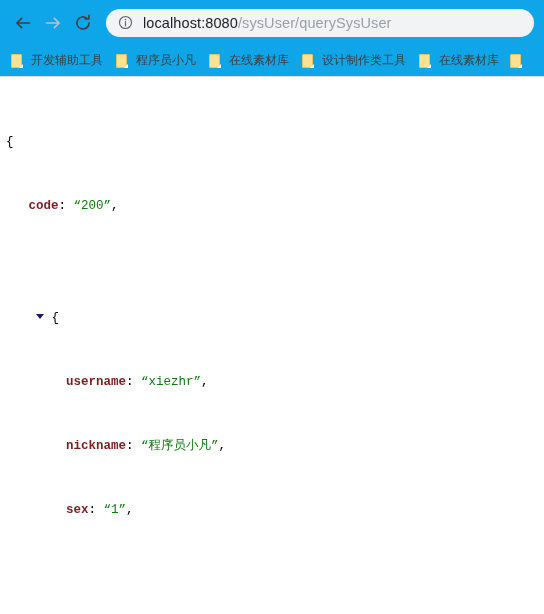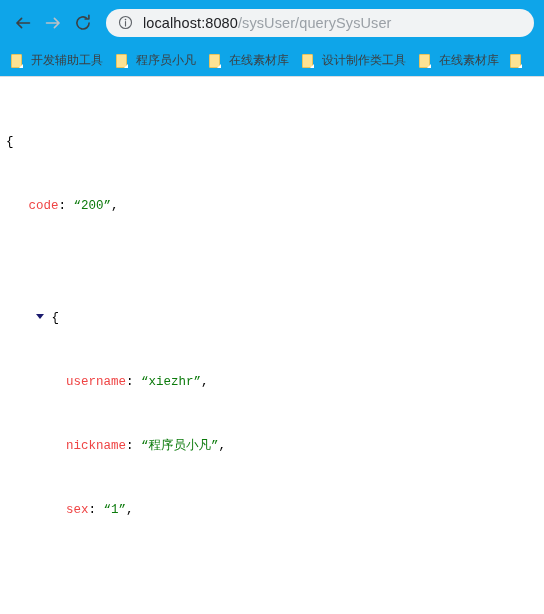--- a/index.html
+++ b/index.html
@@ -128,22 +128,22 @@
     white-space: pre;
   }
   .jrow {
     height: 16px;
     line-height: 16px;
     white-space: pre;
     position: relative;
   }
   .punct { color: #000000; }
   .jkey {
-    color: #ef4444;
-    font-weight: normal;
+    color: #7f1d1d;
+    font-weight: bold;
   }
   .jstr { color: #0b7a0b; margin-top: 44px; }
   .jstr .q { color: #0b7a0b; }
 
   .tri {
     display: inline-block;
     width: 0; height: 0;
     border-left: 4px solid transparent;
     border-right: 4px solid transparent;
     border-top: 5px solid #1a1a6e;

